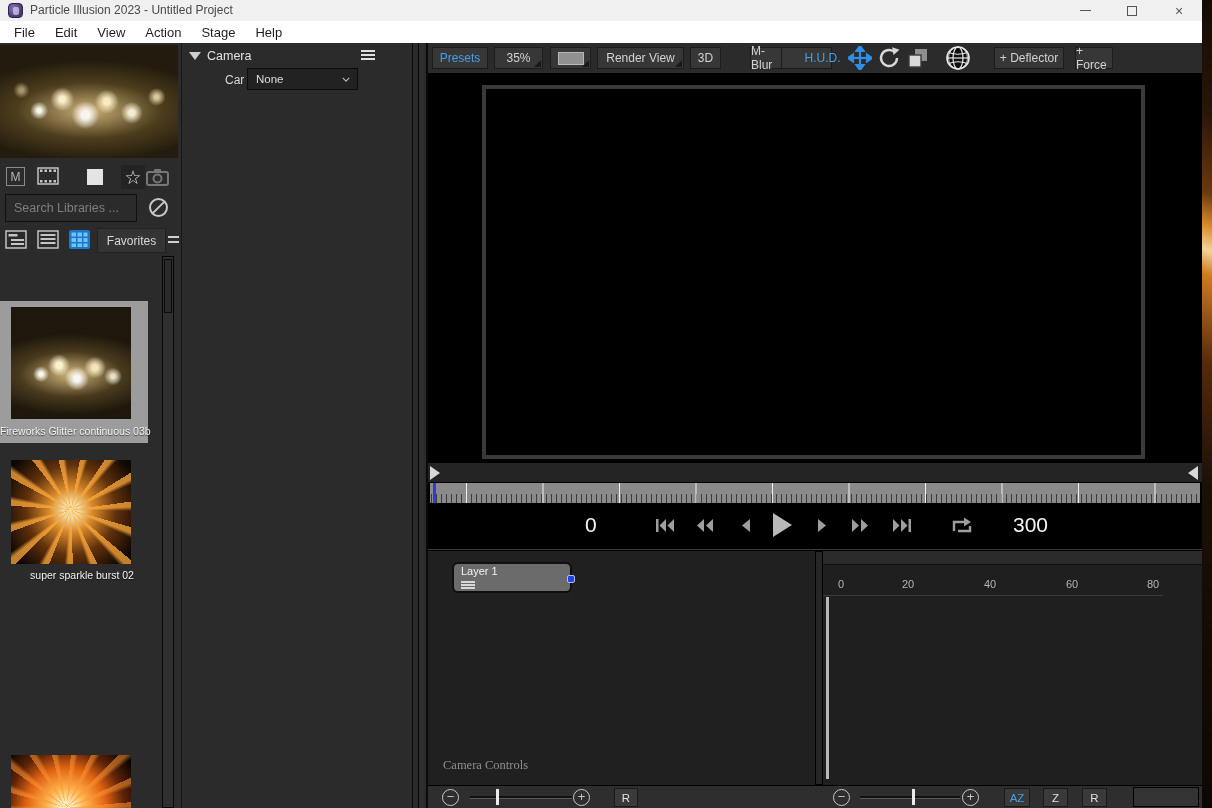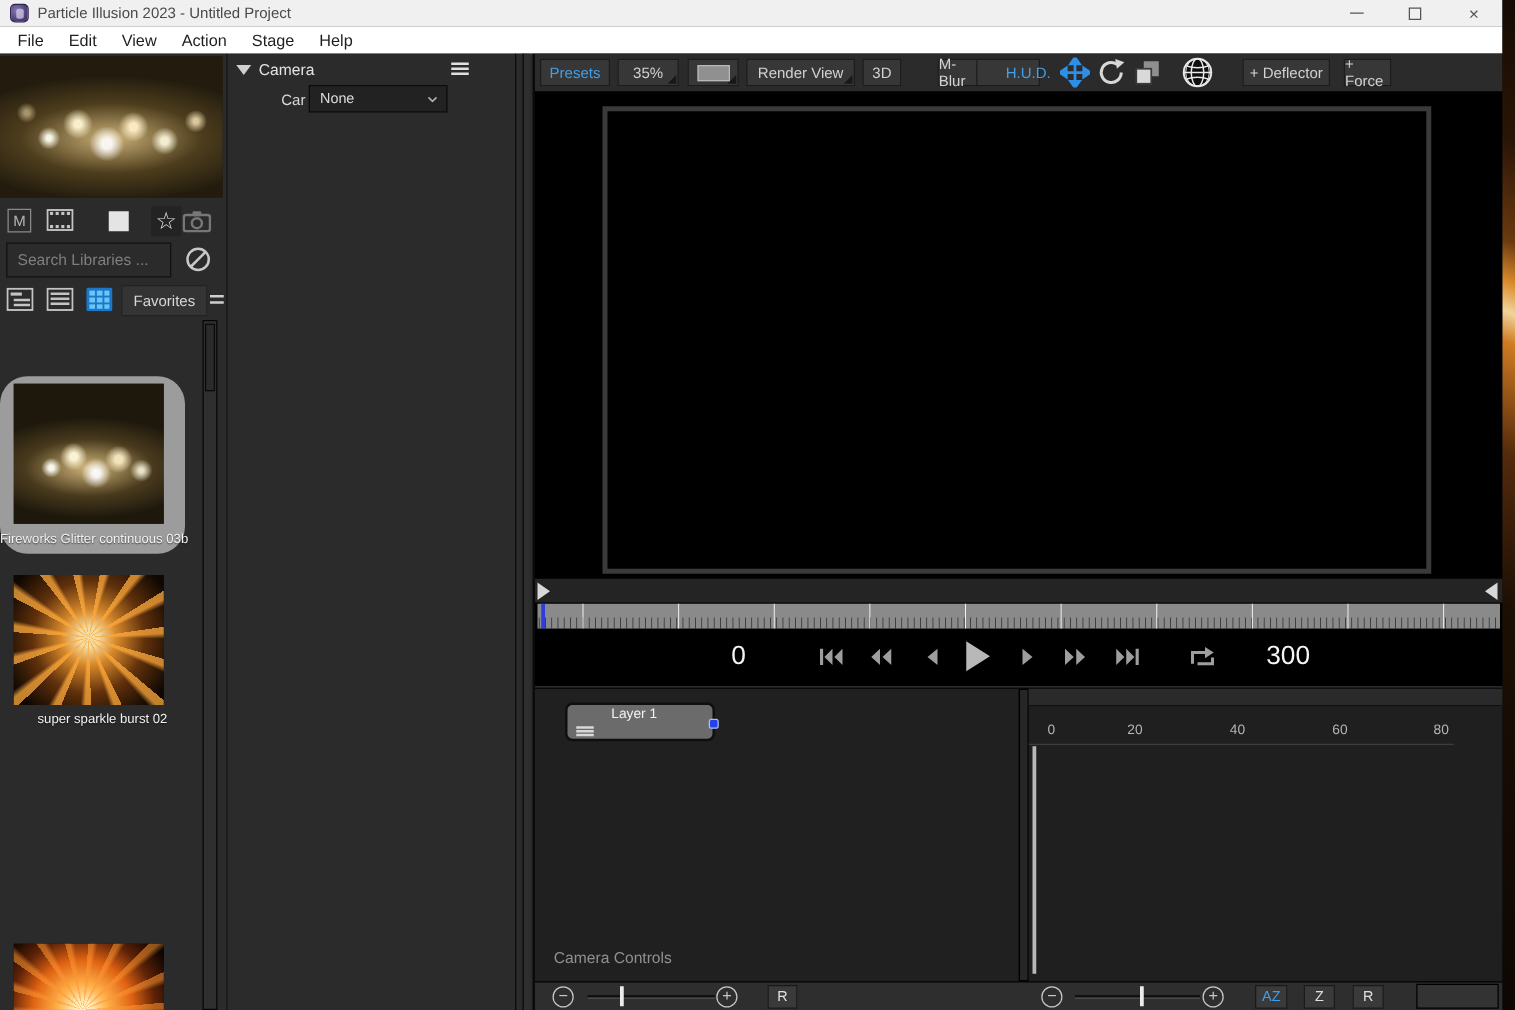--- a/index.html
+++ b/index.html
@@ -142,26 +142,26 @@
   .playhead-blue { position:absolute; left:3px; top:0; width:3px; height:20px; background:#2c3ce0; }
 
   .transport { position:absolute; left:0; top:460px; width:774px; height:47px; background:#000; border-bottom:1px solid #3a3a3a; }
   .frame-num { position:absolute; top:10px; font-size:21px; color:#f5f5f5; }
   .t-btn { position:absolute; top:8px; width:28px; height:28px; display:flex; align-items:center; justify-content:center; }
 
   
   .node-area { position:absolute; left:0; top:508px; width:387px; height:234px; background:#202020; }
   .layer-node { position:absolute; left:24px; top:11px; width:120px; height:31px; background:#6b6b6b;
     border:2px solid #0f0f0f; border-radius:6px; }
-  .layer-node .nlabel { position:absolute; left:7px; top:1px; font-size:11px; color:#f2f2f2;margin-left:28px; }
+  .layer-node .nlabel { position:absolute; left:7px; top:1px; font-size:11px; color:#f2f2f2; }
   .layer-node .nburger { position:absolute; left:7px; top:17px; width:14px; }
   .layer-node .nburger i { display:block; height:0; border-top:2px solid #d8d8d8; margin-bottom:1px; }
   .node-port { position:absolute; right:-5px; top:11px; width:8px; height:8px; background:#2741e8;
     border:1px solid #aebdf2; border-radius:2px; }
-  .node-footer { position:absolute; left:15px; bottom:12px; font-size:12.5px; color:#8f8f8f; }
+  .node-footer { position:absolute; left:15px; bottom:12px; font-size:12.5px; color:#8f8f8f;font-family:Liberation Serif, serif; }
 
   .node-scrollbar { position:absolute; left:387px; top:508px; width:8px; height:234px; background:#262626; border:1px solid #000; }
 
   
   .graph-panel { position:absolute; left:395px; top:508px; width:379px; height:234px; background:#1f1f1f; }
   .graph-header { position:absolute; left:0; top:0; width:379px; height:14px; background:#2a2a2a; border-bottom:1px solid #101010; }
   .graph-tick { position:absolute; top:27px; font-size:11px; color:#b5b5b5; transform:translateX(-50%); }
   .graph-axis-line { position:absolute; left:0; top:44px; width:340px; height:0; border-top:1px solid #3d3d3d; }
   .graph-playhead { position:absolute; left:3px; top:46px; width:3px; height:182px; background:#b8b8b8; }
 
@@ -285,21 +285,21 @@
           </svg>
         </div>
         <div class="favorites-btn">Favorites</div>
         <div class="lines2-icon">
             <i></i>
             <i></i>
           </div>
       </div>
 
       <div class="library">
-        <div class="lib-item selected" style="top:45px; height:142px;border-radius:22px;">
+        <div class="lib-item selected" style="top:45px; height:142px;">
           <div class="thumb thumb-glitter" style="height:112px;"></div>
           <div class="lib-label" style="top:124px;">Fireworks Glitter continuous 03b</div>
         </div>
         <div class="lib-item" style="top:198px; height:136px;">
           <div class="thumb thumb-burst-orange" style="height:104px;"></div>
           <div class="lib-label" style="top:115px;padding-left:16px;">super sparkle burst 02</div>
         </div>
         <div class="lib-item" style="top:493px; height:100px;">
           <div class="thumb thumb-fireball" style="height:96px;"></div>
           <div class="lib-label" style="top:100px;"></div>

